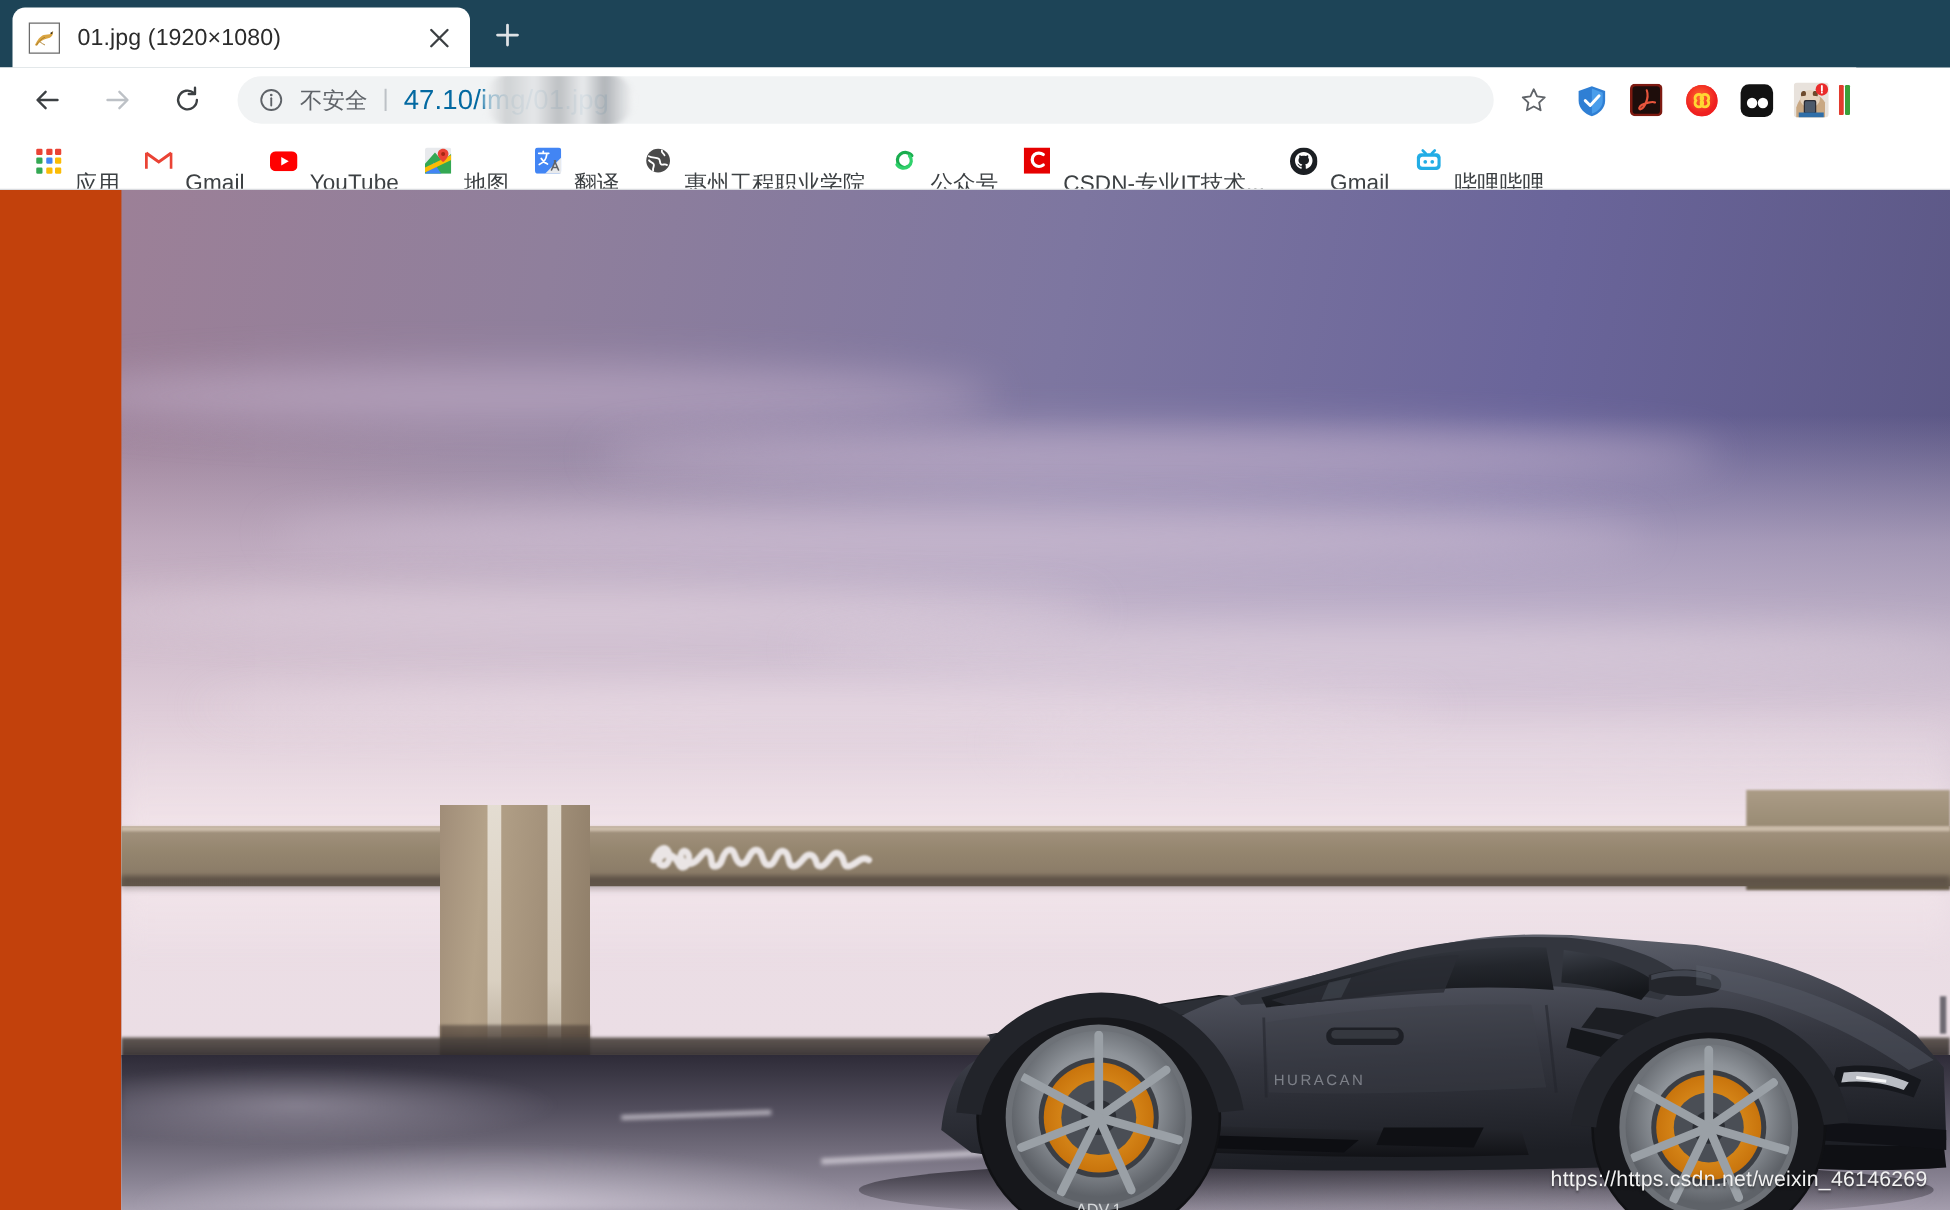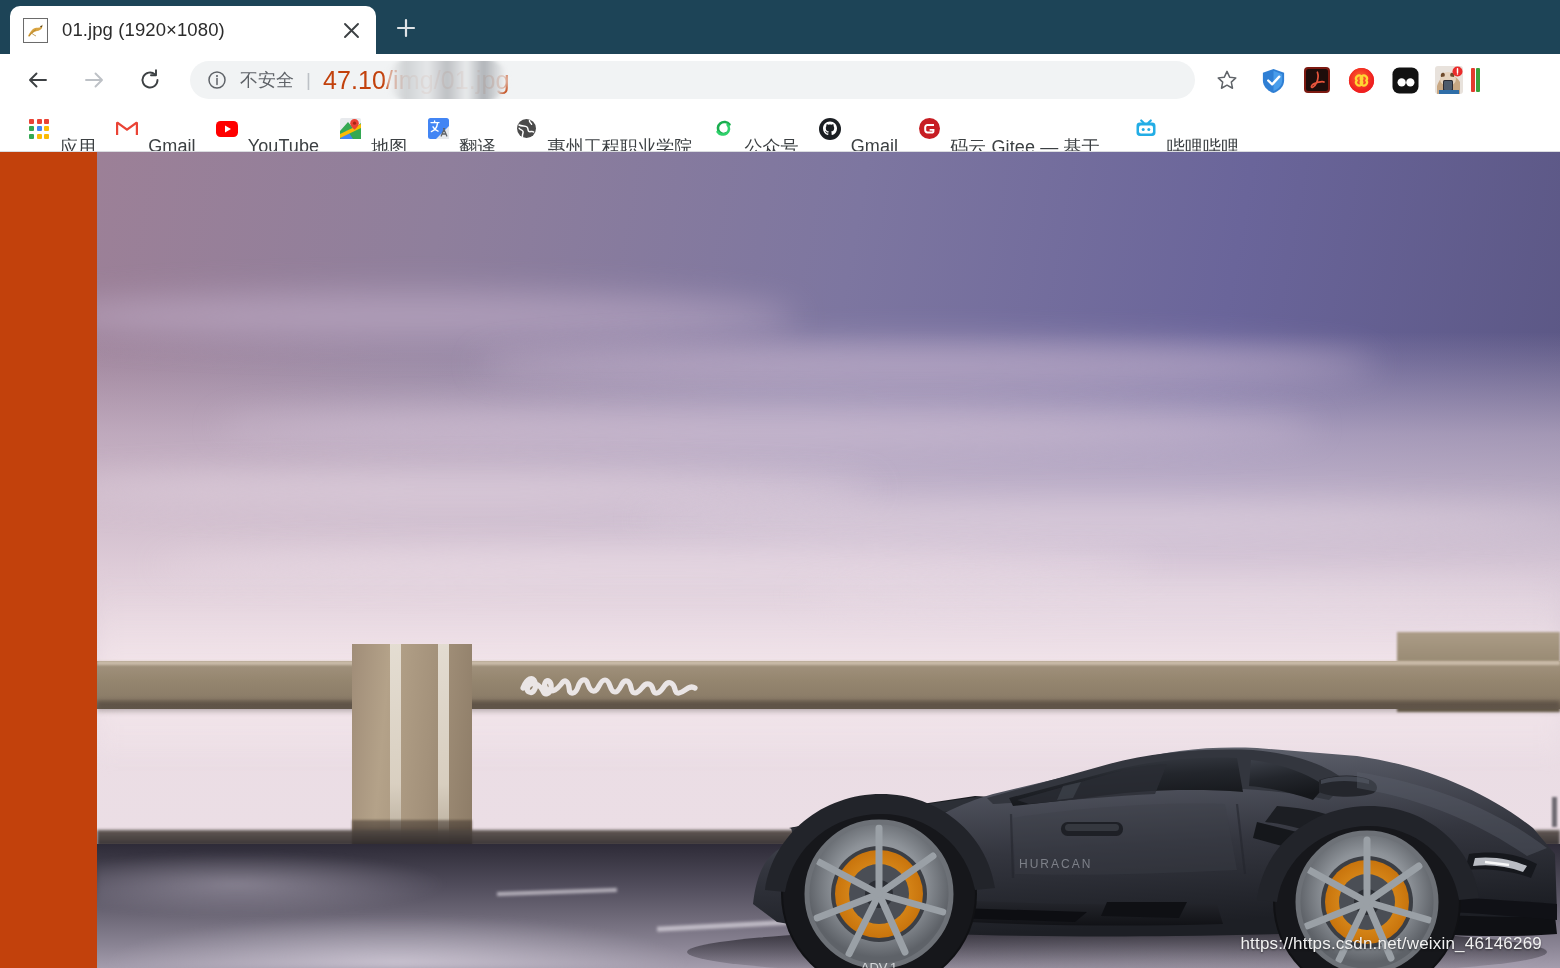--- a/index.html
+++ b/index.html
@@ -88,22 +88,22 @@
     color: #5f6368;
     white-space: nowrap;
   }
   .urlsep {
     margin: 0 12px;
     color: #bdc1c6;
     font-size: 19px;
     font-weight: 300;
   }
   .urltext {
-    font-size: 25px;
-    color: #c2410c;
+    font-size: 22px;
+    color: #0369a1;
     white-space: nowrap;
     letter-spacing: .1px;
   }
   .url-blur {
     position: absolute;
     left: 196px; top: -12px;
     width: 122px; height: 62px;
     border-radius: 50%;
     background:
       linear-gradient(90deg,
@@ -538,49 +538,47 @@
     <div class="bm">
       <span class="bm-icon">
         <svg width="21" height="21" viewBox="0 0 21 21">
           <path d="M16.5 6.5 C14.5 3.6 10 3.2 7.2 5.4 C4.4 7.6 4.2 11.8 6.6 14.2 C8.4 16 11.4 16.4 13.4 15" stroke="#1aad4f" stroke-width="2.6" fill="none" stroke-linecap="round"></path>
           <path d="M4.6 13.8 C6.4 16.8 11 17.4 13.8 15.2 C16.4 13.2 16.8 9.2 14.6 6.8" stroke="#2fd16b" stroke-width="2.6" fill="none" stroke-linecap="round"></path>
         </svg>
       </span>
       <span class="bm-label">公众号</span>
     </div>
 
+    <div class="bm">
+      <span class="bm-icon">
+        <svg width="21" height="21" viewBox="0 0 21 21">
+          <rect width="21" height="21" fill="#e60000"></rect>
+          <path d="M15.6 5.6 C13.6 4 10.4 4 8.4 5.8 C6.2 7.8 6.2 11.8 8.6 13.8 C10.6 15.5 13.6 15.4 15.6 14" stroke="#ffffff" stroke-width="2.6" fill="none" stroke-linecap="round"></path>
+        </svg>
+      </span>
+      <span class="bm-label">CSDN-专业IT技术...</span>
+    </div>
 
     <div class="bm">
       <span class="bm-icon">
         <svg width="22" height="22" viewBox="0 0 22 22">
           <circle cx="11" cy="11" r="11" fill="#1b1f23"></circle>
           <path d="M11 3.6 C7 3.6 4 6.6 4 10.4 C4 13.5 6 16.1 8.8 17 C9.2 17.1 9.3 16.9 9.3 16.6 L9.3 15.3
                    C7.4 15.7 7 14.4 7 14.4 C6.7 13.6 6.2 13.4 6.2 13.4 C5.6 13 6.3 13 6.3 13
                    C7 13.1 7.4 13.8 7.4 13.8 C8 14.9 9.1 14.6 9.4 14.4 C9.5 13.9 9.7 13.6 9.9 13.4
                    C8.4 13.3 6.8 12.7 6.8 10 C6.8 9.2 7.1 8.6 7.5 8.1 C7.4 7.9 7.2 7.2 7.6 6.2
                    C7.6 6.2 8.2 6 9.3 6.8 C9.9 6.7 10.5 6.6 11 6.6 C11.5 6.6 12.1 6.7 12.7 6.8
                    C13.8 6 14.4 6.2 14.4 6.2 C14.8 7.2 14.6 7.9 14.5 8.1 C14.9 8.6 15.2 9.2 15.2 10
                    C15.2 12.7 13.6 13.3 12.1 13.4 C12.4 13.7 12.6 14.2 12.6 14.9 L12.6 16.6
                    C12.6 16.9 12.8 17.1 13.2 17 C16 16.1 18 13.5 18 10.4 C18 6.6 15 3.6 11 3.6 Z" fill="#ffffff"></path>
         </svg>
       </span>
       <span class="bm-label">Gmail</span>
     </div>
 
-    <div class="bm">
-      <span class="bm-icon">
-        <svg width="21" height="21" viewBox="0 0 21 21">
-          <circle cx="10.5" cy="10.5" r="10.5" fill="#c71d23"></circle>
-          <path d="M15 6 H8.4 C6.6 6 5.2 7.4 5.2 9.2 V12.2 C5.2 14 6.6 15.4 8.4 15.4 H13.6
-                   C14.6 15.4 15.4 14.6 15.4 13.6 V11 H10.6 V12.8 H13.4 V13.4 H8.6
-                   C7.8 13.4 7.2 12.8 7.2 12 V9.4 C7.2 8.6 7.8 8 8.6 8 H15 Z" fill="#ffffff"></path>
-        </svg>
-      </span>
-      <span class="bm-label">码云 Gitee — 基于...</span>
-    </div>
 
     <div class="bm">
       <span class="bm-icon">
         <svg width="22" height="19" viewBox="0 0 22 19">
           <path d="M6.2 1.4 L8.6 3.8 M15.8 1.4 L13.4 3.8" stroke="#23ade5" stroke-width="2.1" stroke-linecap="round"></path>
           <rect x="1.5" y="3.6" width="19" height="13.4" rx="3.4" fill="#23ade5"></rect>
           <rect x="4" y="6.4" width="14" height="8" rx="2" fill="#ffffff"></rect>
           <circle cx="8.2" cy="10.4" r="1.5" fill="#23ade5"></circle>
           <circle cx="13.8" cy="10.4" r="1.5" fill="#23ade5"></circle>
         </svg>

